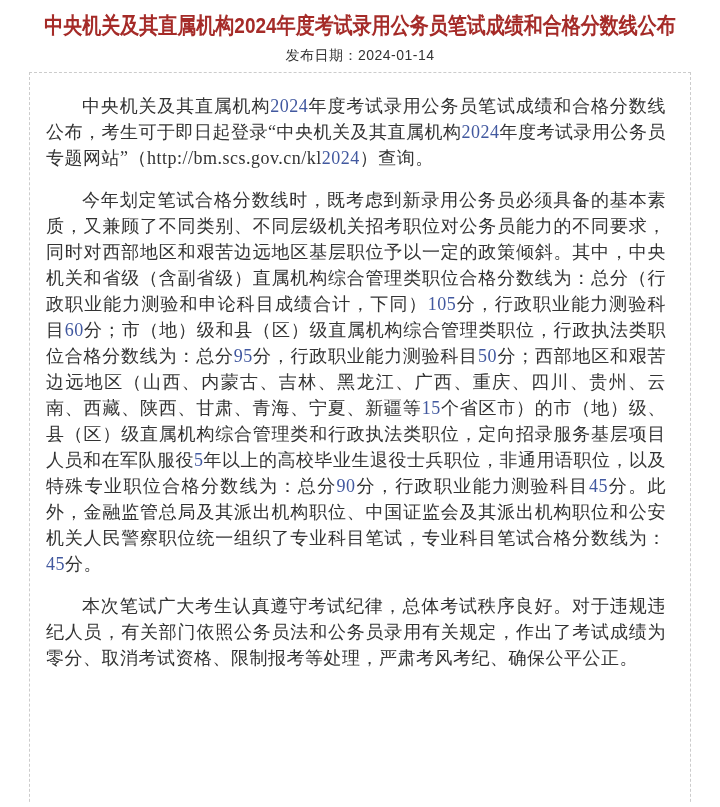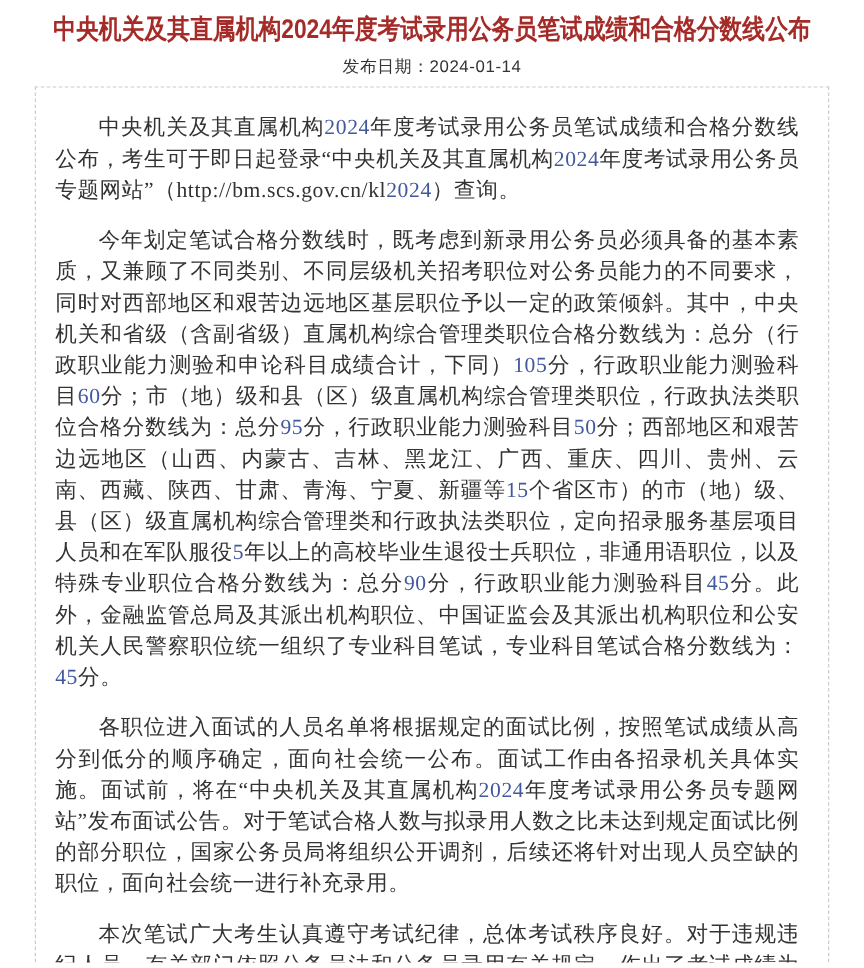--- a/index.html
+++ b/index.html
@@ -80,17 +80,16 @@
 <div class="page">
   <div class="header">
     <h1 class="title">中央机关及其直属机构2024年度考试录用公务员笔试成绩和合格分数线公布</h1>
     <div class="pubdate"><span>发布日期：</span><span>2024-01-14</span></div>
   </div>
 
   <div class="article-box">
     <div>
         <p class="para"><span>中央机关及其直属机构<span class="num">2024</span>年度考试录用公务员笔试成绩和合格分数线公布，考生可于即日起登录“中央机关及其直属机构<span class="num">2024</span>年度考试录用公务员专题网站”（http://bm.scs.gov.cn/kl<span class="num">2024</span>）查询。</span></p>
         <p class="para"><span>今年划定笔试合格分数线时，既考虑到新录用公务员必须具备的基本素质，又兼顾了不同类别、不同层级机关招考职位对公务员能力的不同要求，同时对西部地区和艰苦边远地区基层职位予以一定的政策倾斜。其中，中央机关和省级（含副省级）直属机构综合管理类职位合格分数线为：总分（行政职业能力测验和申论科目成绩合计，下同）</span><b><span class="num">105</span>分，行政职业能力测验科目<span class="num">60</span>分</b><span>；市（地）级和县（区）级直属机构综合管理类职位，行政执法类职位合格分数线为：</span><b>总分<span class="num">95</span>分，行政职业能力测验科目<span class="num">50</span>分</b><span>；西部地区和艰苦边远地区（山西、内蒙古、吉林、黑龙江、广西、重庆、四川、贵州、云南、西藏、陕西、甘肃、青海、宁夏、新疆等<span class="num">15</span>个省区市）的市（地）级、县（区）级直属机构综合管理类和行政执法类职位，定向招录服务基层项目人员和在军队服役<span class="num">5</span>年以上的高校毕业生退役士兵职位，非通用语职位，以及特殊专业职位合格分数线为：</span><b>总分<span class="num">90</span>分，行政职业能力测验科目<span class="num">45</span>分</b><span>。此外，金融监管总局及其派出机构职位、中国证监会及其派出机构职位和公安机关人民警察职位统一组织了专业科目笔试，专业科目笔试合格分数线为：</span><b><span class="num">45</span>分</b><span>。</span></p>
-        <p class="para"><span>各职位进入面试的人员名单将根据规定的面试比例，按照笔试成绩从高分到低分的顺序确定，面向社会统一公布。面试工作由各招录机关具体实施。面试前，将在“中央机关及其直属机构<span class="num">2024</span>年度考试录用公务员专题网站”发布面试公告。对于笔试合格人数与拟录用人数之比未达到规定面试比例的部分职位，国家公务员局将组织公开调剂，后续还将针对出现人员空缺的职位，面向社会统一进行补充录用。</span></p>
         <p class="para"><span>本次笔试广大考生认真遵守考试纪律，总体考试秩序良好。对于违规违纪人员，有关部门依照公务员法和公务员录用有关规定，作出了考试成绩为零分、取消考试资格、限制报考等处理，严肃考风考纪、确保公平公正。</span></p>
       </div>
   </div>
 </div>
 
 </body></html>

